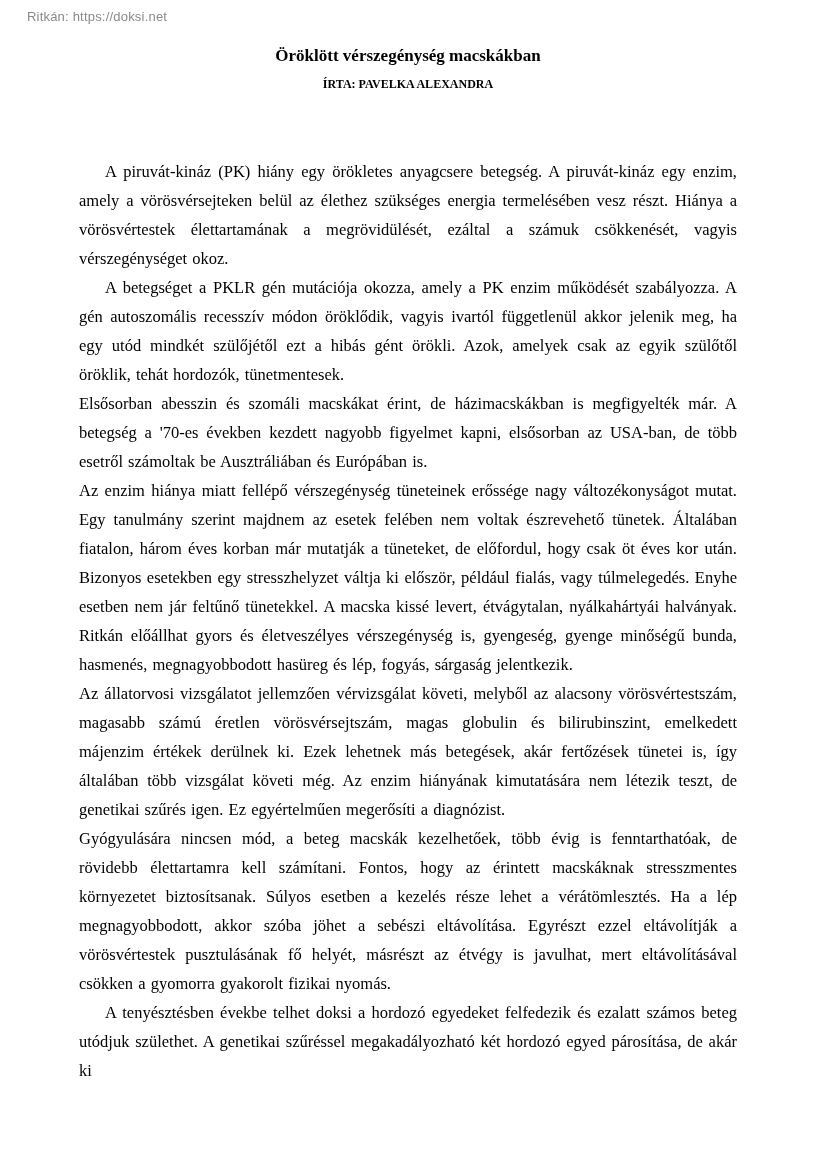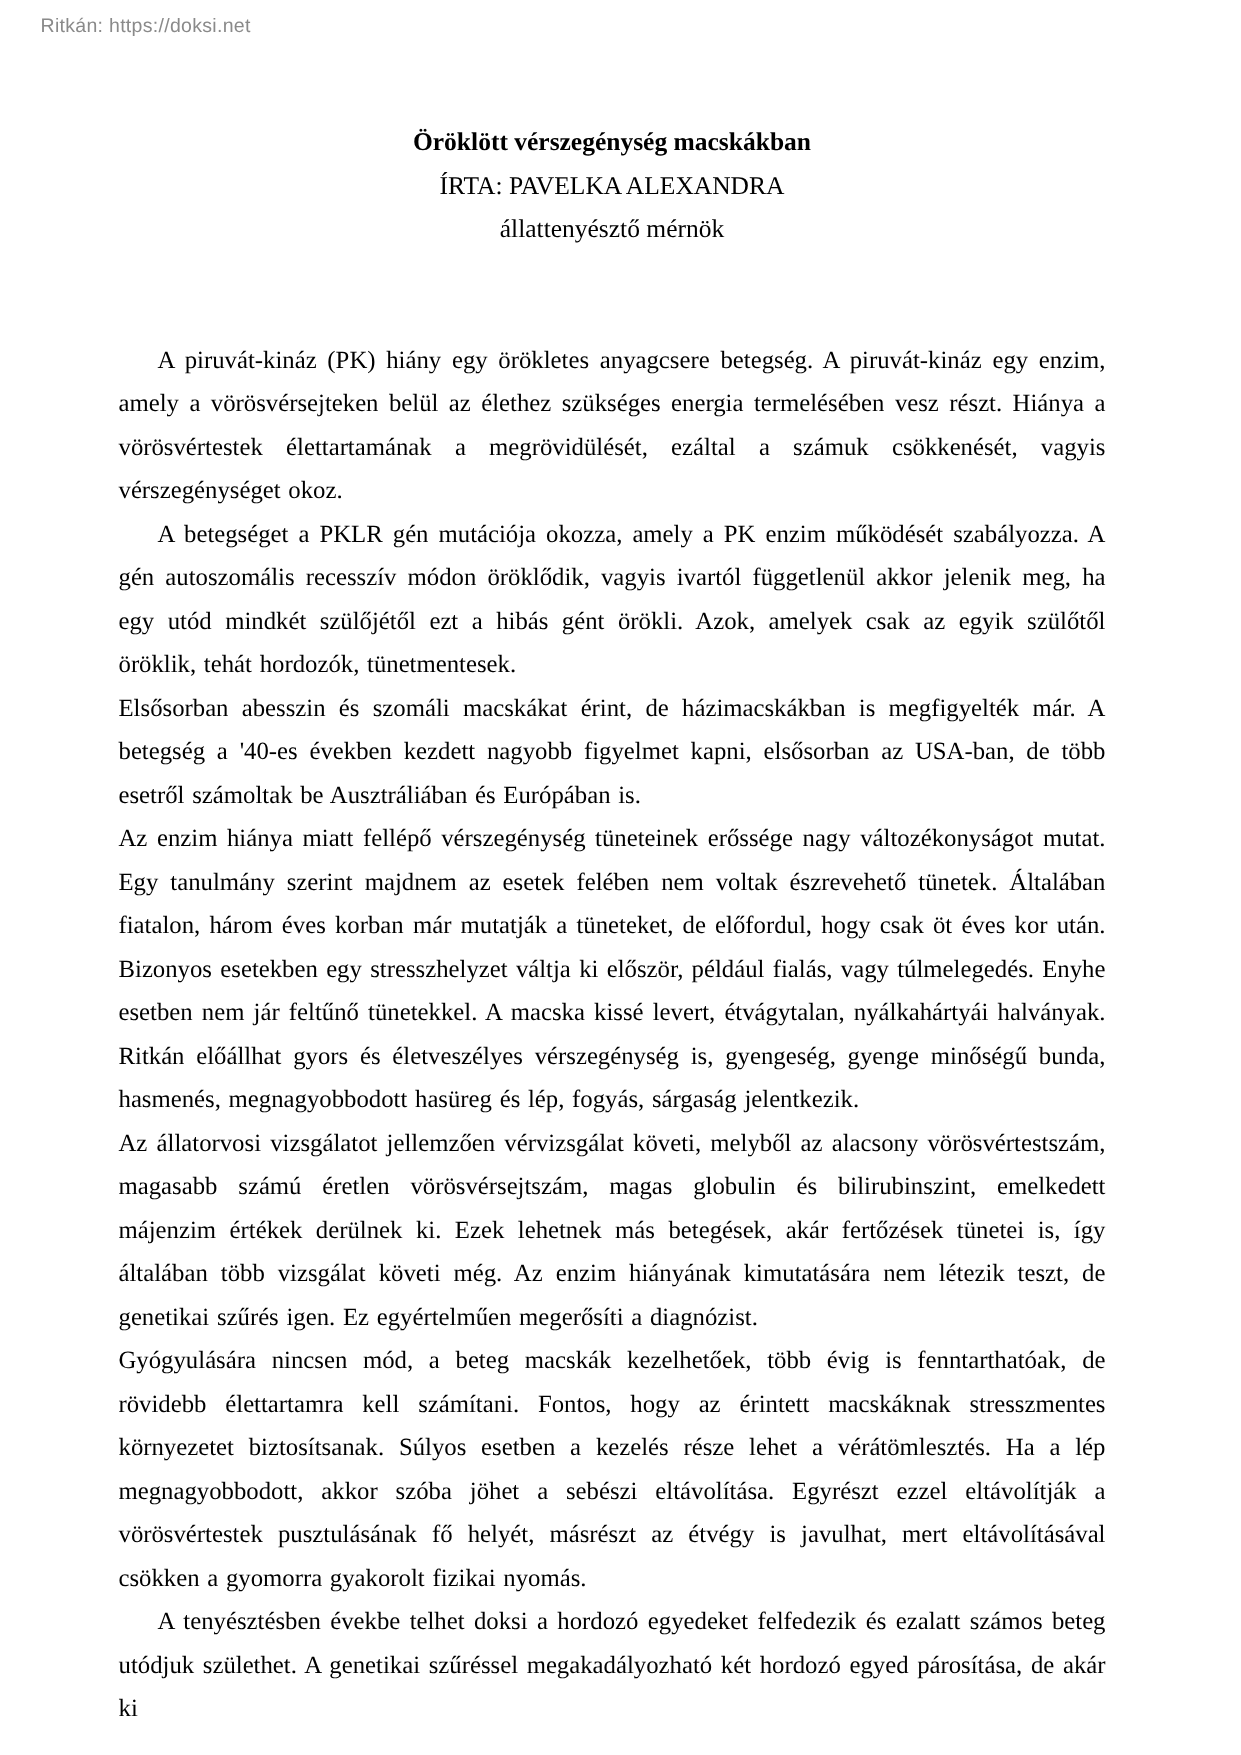--- a/index.html
+++ b/index.html
@@ -22,33 +22,33 @@
     font-family: "Liberation Sans", "DejaVu Sans", sans-serif;
     font-size: 13px;
     color: #8a8a8a;
     letter-spacing: 0.2px;
   }
   .page {
     position: absolute;
     top: 0;
     left: 0;
     width: 814px;
-    padding: 80px 77px 0 79px;
+    padding: 41px 77px 0 79px;
   }
   .doc-title {
     text-align: center;
     font-size: 17px;
     font-weight: bold;
     line-height: 29px;
     color: #000000;
   }
   .byline, .author-role {
     text-align: center;
-    font-size: 17px;
-    font-weight: normal;
+    font-size: 12px;
+    font-weight: bold;
     line-height: 29px;
     color: #000000;
   }
   .spacer-2 {
     height: 58px;
   }
   .body-text p {
     font-size: 16.5px;
     line-height: 29px;
     text-align: justify;
@@ -64,27 +64,26 @@
 <body>
 
 <div class="source-bar">Ritkán: https://doksi.net</div>
 
 <div class="page">
 
   <h1 class="doc-title">Öröklött vérszegénység macskákban</h1>
 
   <div class="byline">ÍRTA: PAVELKA ALEXANDRA</div>
 
-  <div class="author-role">állattenyésztő mérnök</div>
 
   <div class="spacer-2"></div>
 
   <div class="body-text">
     <p class="indent">A piruvát-kináz (PK)  hiány egy örökletes anyagcsere betegség. A piruvát-kináz egy enzim, amely a vörösvérsejteken belül az élethez szükséges energia termelésében vesz részt. Hiánya a vörösvértestek élettartamának a megrövidülését, ezáltal a számuk csökkenését, vagyis vérszegénységet okoz.</p>
     <p class="indent">A betegséget a PKLR gén mutációja okozza, amely a PK enzim működését szabályozza. A gén autoszomális recesszív módon öröklődik, vagyis ivartól függetlenül akkor jelenik meg, ha egy utód mindkét szülőjétől ezt a hibás gént örökli. Azok, amelyek csak az egyik szülőtől öröklik, tehát hordozók, tünetmentesek.</p>
-    <p>Elsősorban abesszin és szomáli macskákat érint, de házimacskákban is megfigyelték már. A betegség a '40-es években kezdett nagyobb figyelmet kapni, elsősorban az USA-ban, de több esetről számoltak be Ausztráliában és Európában is.</p>
+    <p>Elsősorban abesszin és szomáli macskákat érint, de házimacskákban is megfigyelték már. A betegség a '70-es években kezdett nagyobb figyelmet kapni, elsősorban az USA-ban, de több esetről számoltak be Ausztráliában és Európában is.</p>
     <p>Az enzim hiánya miatt fellépő vérszegénység tüneteinek erőssége nagy változékonyságot mutat. Egy tanulmány szerint majdnem az esetek felében nem voltak észrevehető tünetek. Általában fiatalon, három éves korban már mutatják a tüneteket, de előfordul, hogy csak öt éves kor után. Bizonyos esetekben egy stresszhelyzet váltja ki először, például fialás, vagy túlmelegedés. Enyhe esetben nem jár feltűnő tünetekkel. A macska kissé levert, étvágytalan, nyálkahártyái halványak. Ritkán előállhat gyors és életveszélyes vérszegénység is, gyengeség, gyenge minőségű bunda, hasmenés, megnagyobbodott hasüreg és lép, fogyás, sárgaság jelentkezik.</p>
     <p>Az állatorvosi vizsgálatot jellemzően vérvizsgálat követi, melyből az alacsony vörösvértestszám, magasabb számú éretlen vörösvérsejtszám, magas globulin és bilirubinszint, emelkedett májenzim értékek derülnek ki. Ezek lehetnek más betegések, akár fertőzések tünetei is, így általában több vizsgálat követi még.  Az enzim hiányának kimutatására nem létezik teszt, de genetikai szűrés igen. Ez egyértelműen megerősíti a diagnózist.</p>
     <p>Gyógyulására nincsen mód, a beteg macskák kezelhetőek, több évig is fenntarthatóak, de rövidebb élettartamra kell számítani. Fontos, hogy az érintett macskáknak stresszmentes környezetet biztosítsanak. Súlyos esetben a kezelés része lehet a vérátömlesztés. Ha a lép megnagyobbodott, akkor szóba jöhet a sebészi eltávolítása. Egyrészt ezzel eltávolítják a vörösvértestek pusztulásának fő helyét, másrészt az étvégy is javulhat, mert eltávolításával csökken a gyomorra gyakorolt fizikai nyomás.</p>
     <p class="indent">A tenyésztésben évekbe telhet doksi a hordozó egyedeket  felfedezik és ezalatt számos beteg utódjuk születhet. A genetikai szűréssel megakadályozható két hordozó egyed párosítása, de akár ki</p>
   </div>
 
 </div>
 
 </body></html>

